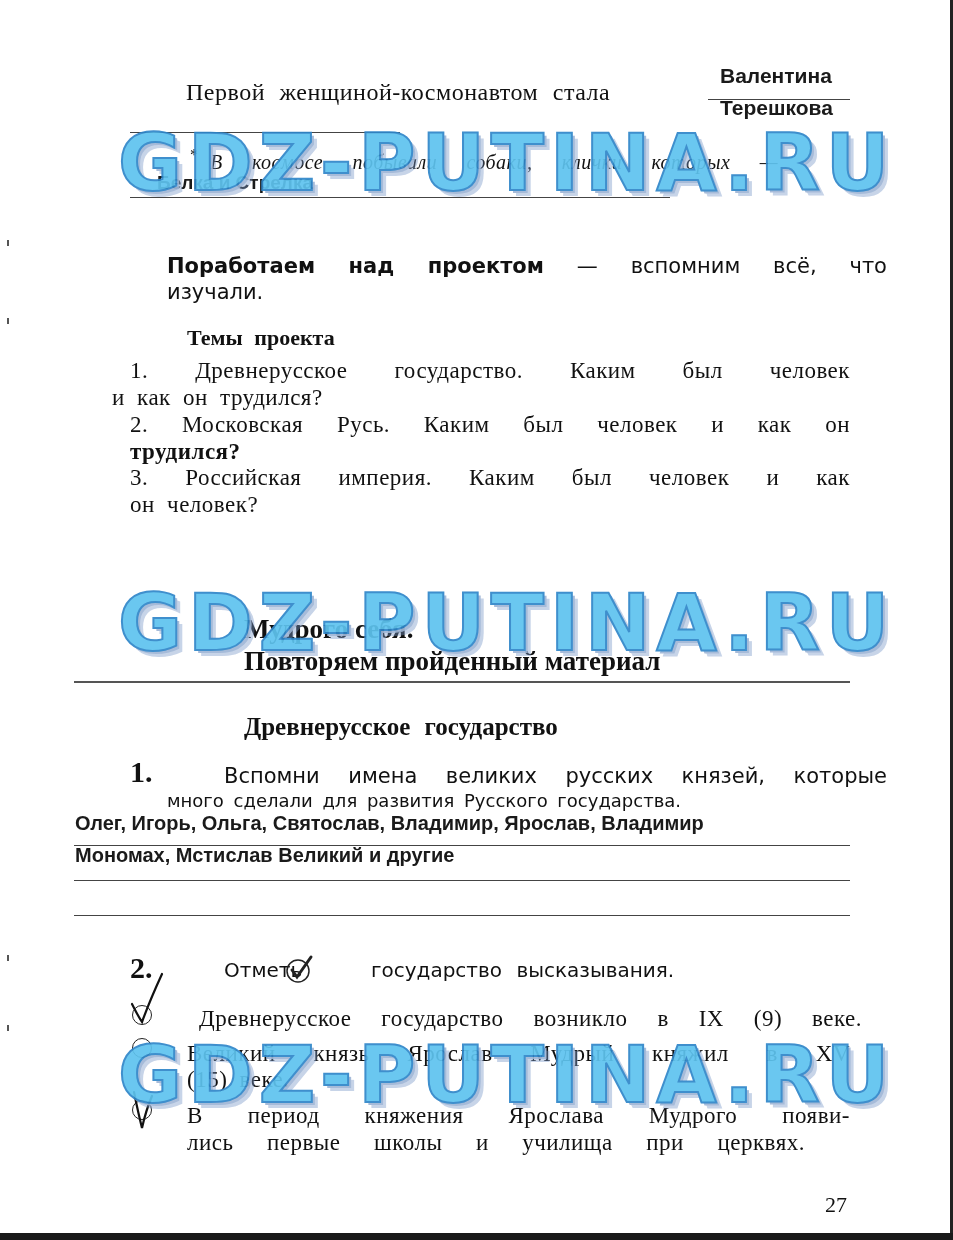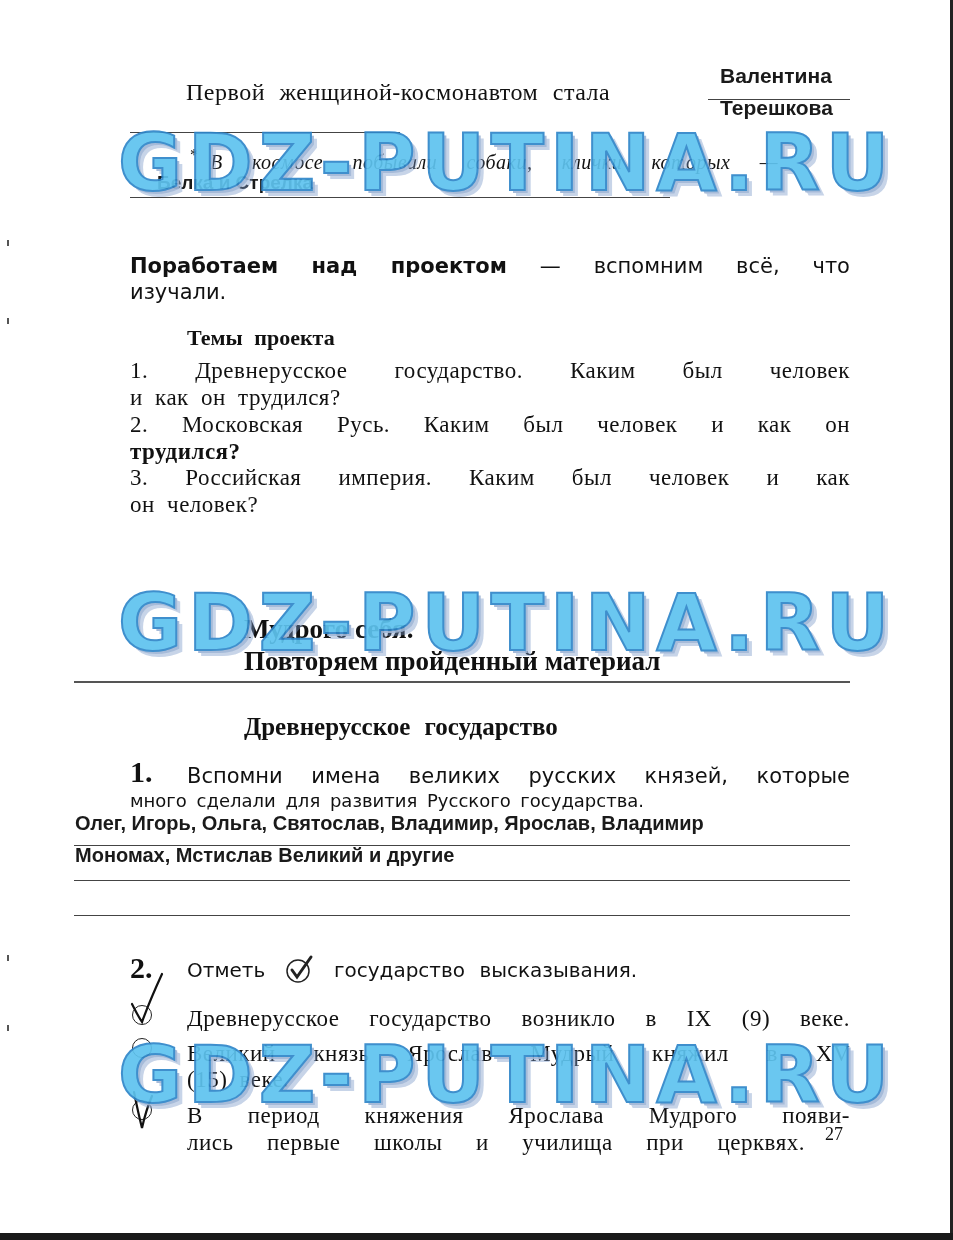--- a/index.html
+++ b/index.html
@@ -2,21 +2,21 @@
 <html><head>
   <meta charset="utf-8">
   <style>
     html, body { margin: 0; padding: 0; background: #ffffff; }
     body {
       width: 953px; height: 1240px; position: relative; overflow: hidden;
       font-family: "DejaVu Serif", serif; color: #111;
     }
     .abs { position: absolute; }
     .serif { font-family: "Liberation Serif", "DejaVu Serif", serif; }
-    .sans { font-family: "DejaVu Sans", "Liberation Sans", sans-serif; }
+    .sans { font-family: "DejaVu Sans", "Liberation Sans", sans-serif; margin-left: 37px; }
     .hand { font-family: "Liberation Sans", "DejaVu Sans", sans-serif; color: #1a1a1a; font-weight: bold; }
     .rule { position: absolute; height: 1px; background: #444; }
     .just { text-align: justify; text-align-last: justify; }
     .para { font-size: 23px; line-height: 27px; letter-spacing: 0.5px; }
     .wm {
       position: absolute;
       font-family: "DejaVu Sans", sans-serif; font-weight: bold;
       font-size: 78px; letter-spacing: 6px;
       color: #5ec3ef;
       -webkit-text-stroke: 2px #2f86c9;
@@ -51,21 +51,21 @@
 
 <div class="abs sans just" style="left:130px;top:253px;width:720px;font-size:21px;line-height:26px;">
   <b>Поработаем над проектом</b>
   <span>— вспомним всё, что</span>
 </div>
 <div class="abs sans" style="left:130px;top:280px;font-size:21px;">изучали.</div>
 
 <div class="abs serif" style="left:187px;top:325px;font-size:22px;font-weight:bold;word-spacing:6px;">Темы проекта</div>
 
 <div class="abs serif para just" style="left:130px;top:357px;width:720px;">1. Древнерусское государство. Каким был человек</div>
-<div class="abs serif para" style="left:130px;top:384px;word-spacing:6px;">и как он трудился?</div>
+<div class="abs serif para" style="left:112px;top:384px;word-spacing:6px;">и как он трудился?</div>
 <div class="abs serif para just" style="left:130px;top:411px;width:720px;">2. Московская Русь. Каким был человек и как он</div>
 <div class="abs serif para" style="left:130px;top:438px;font-weight:bold;">трудился?</div>
 <div class="abs serif para just" style="left:130px;top:464px;width:720px;">3. Российская империя. Каким был человек и как</div>
 <div class="abs serif para" style="left:130px;top:491px;word-spacing:6px;">он человек?</div>
 
 <div class="abs serif" style="left:244px;top:614px;font-size:27px;font-weight:bold;">Мудрого себя.</div>
 <div class="abs serif" style="left:244px;top:646px;font-size:27px;font-weight:bold;">Повторяем пройденный материал</div>
 <div class="rule" style="left:74px;top:681px;width:776px;height:2px;background:#555;"></div>
 <div class="abs serif" style="left:244px;top:713px;font-size:25px;font-weight:bold;word-spacing:8px;">Древнерусское государство</div>
 
@@ -83,30 +83,30 @@
 <svg class="abs" style="left:284px;top:954px;" width="32" height="30" viewBox="0 0 32 30">
   <circle cx="14" cy="17" r="11" fill="none" stroke="#222" stroke-width="1.5"></circle>
   <path d="M8 16 L13 23 L27 3" fill="none" stroke="#222" stroke-width="3" stroke-linecap="round"></path>
 </svg>
 <div class="abs sans" style="left:334px;top:958px;font-size:20px;word-spacing:8px;">государство высказывания.</div>
 
 <div class="circle" style="left:132px;top:1005px;"></div>
 <svg class="abs" style="left:128px;top:970px;" width="40" height="60" viewBox="0 0 40 60">
   <path d="M4 34 Q10 46 14 52 Q22 30 34 4" fill="none" stroke="#111" stroke-width="2.2" stroke-linecap="round"></path>
 </svg>
-<div class="abs serif para just" style="left:187px;top:1005px;width:663px;">Древнерусское государство возникло в IX (9) веке.</div>
+<div class="abs serif para just" style="left:199px;top:1005px;width:663px;">Древнерусское государство возникло в IX (9) веке.</div>
 
 <div class="circle" style="left:132px;top:1038px;"></div>
 <div class="abs serif para just" style="left:187px;top:1040px;width:663px;">Великий князь Ярослав Мудрый княжил в XV</div>
 <div class="abs serif para" style="left:187px;top:1066px;word-spacing:6px;">(15) веке.</div>
 
 <div class="circle" style="left:132px;top:1100px;"></div>
 <svg class="abs" style="left:128px;top:1088px;" width="36" height="46" viewBox="0 0 36 46">
   <path d="M6 4 Q10 24 14 40 Q18 22 24 8" fill="none" stroke="#111" stroke-width="2.2" stroke-linecap="round"></path>
 </svg>
 <div class="abs serif para just" style="left:187px;top:1102px;width:663px;">В период княжения Ярослава Мудрого появи-</div>
 <div class="abs serif para just" style="left:187px;top:1129px;width:618px;">лись первые школы и училища при церквях.</div>
 
-<div class="abs serif" style="left:825px;top:1124px;font-size:18px;">27</div>
+<div class="abs serif" style="left:825px;top:1192px;font-size:22px;">27</div>
 
 <div class="wm" style="left:118px;top:118px;">GDZ-PUTINA.RU</div>
 <div class="wm" style="left:118px;top:578px;">GDZ-PUTINA.RU</div>
 <div class="wm" style="left:118px;top:1030px;">GDZ-PUTINA.RU</div>
 
 </body></html>

